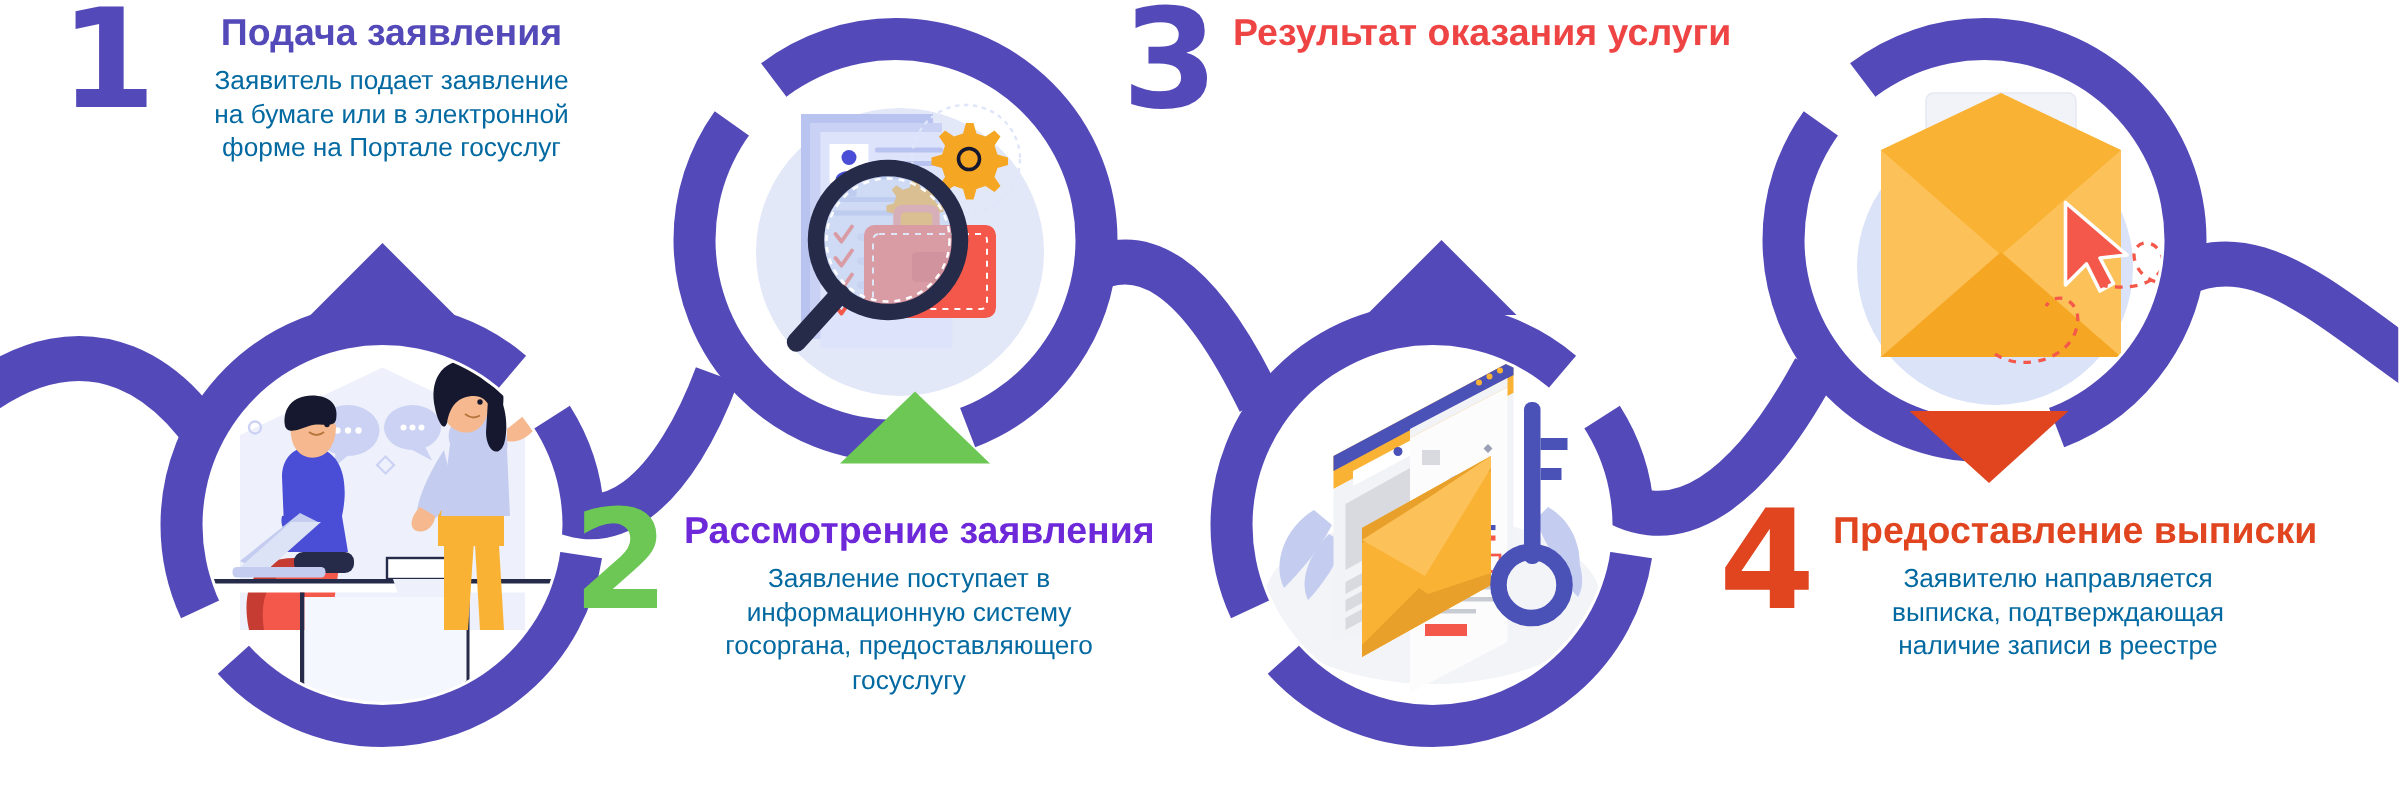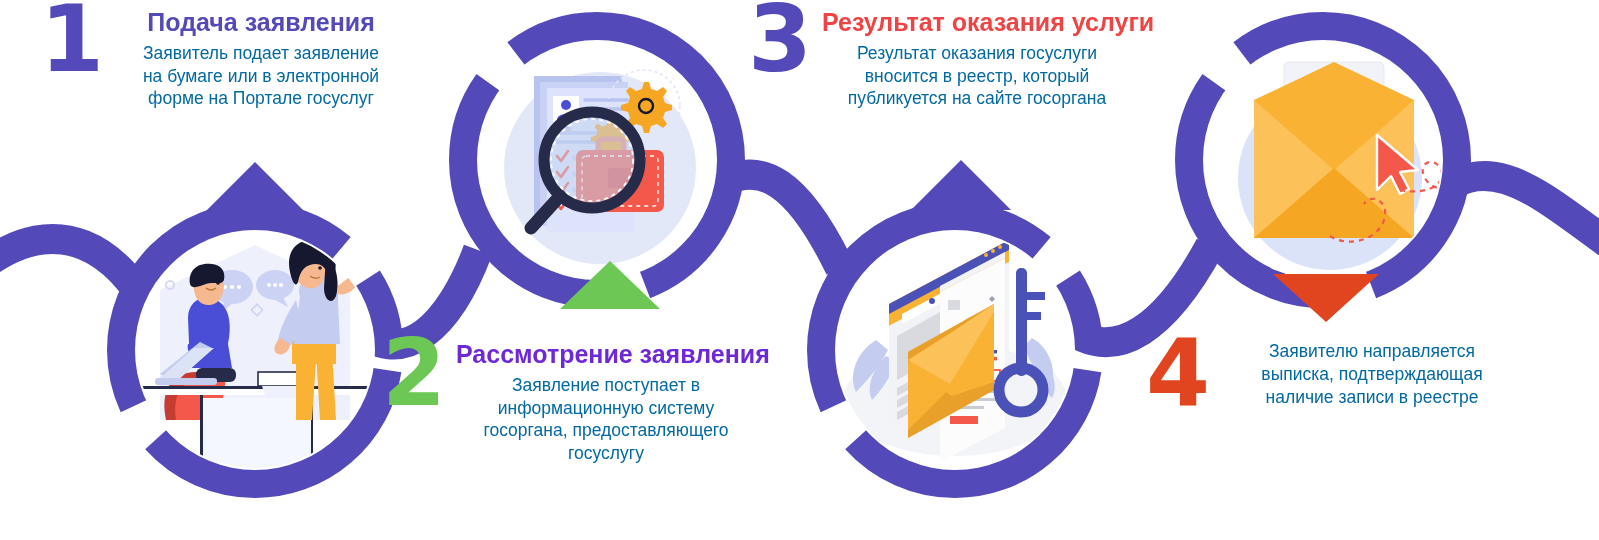--- a/index.html
+++ b/index.html
@@ -376,28 +376,26 @@
 информационную систему
 госоргана, предоставляющего
 госуслугу</div>
     </div>
   </div>
 
   <div class="step align-center" style="left:748px;top:8px;width:400px;">
     <div class="step-num" style="color:#5349b8;font-size:92px;margin-right:12px;margin-top:-6px;">3</div>
     <div class="step-text" style="width:310px;">
       <div class="step-title" style="color:#ef4444;">Результат оказания услуги</div>
-      <div class="step-body">Результат оказания госуслуги
-вносится в реестр, который
-публикуется на сайте госоргана</div>
     </div>
   </div>
 
   <div class="step align-center" style="left:1146px;top:340px;width:420px;">
     <div class="step-num" style="color:#e04520;font-size:92px;margin-right:14px;margin-top:-4px;">4</div>
     <div class="step-text" style="width:300px;">
+      <div class="step-title" style="color:#e04520;">Предоставление выписки</div>
       <div class="step-body">Заявителю направляется
 выписка, подтверждающая
 наличие записи в реестре</div>
     </div>
   </div>
 
 </div>
 
 </body></html>

